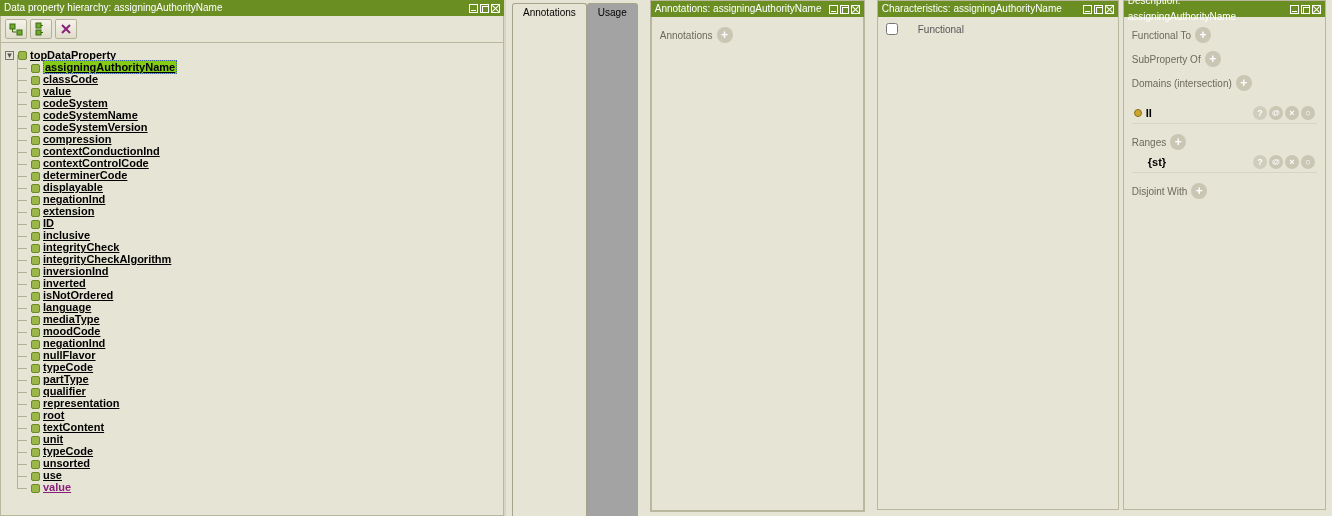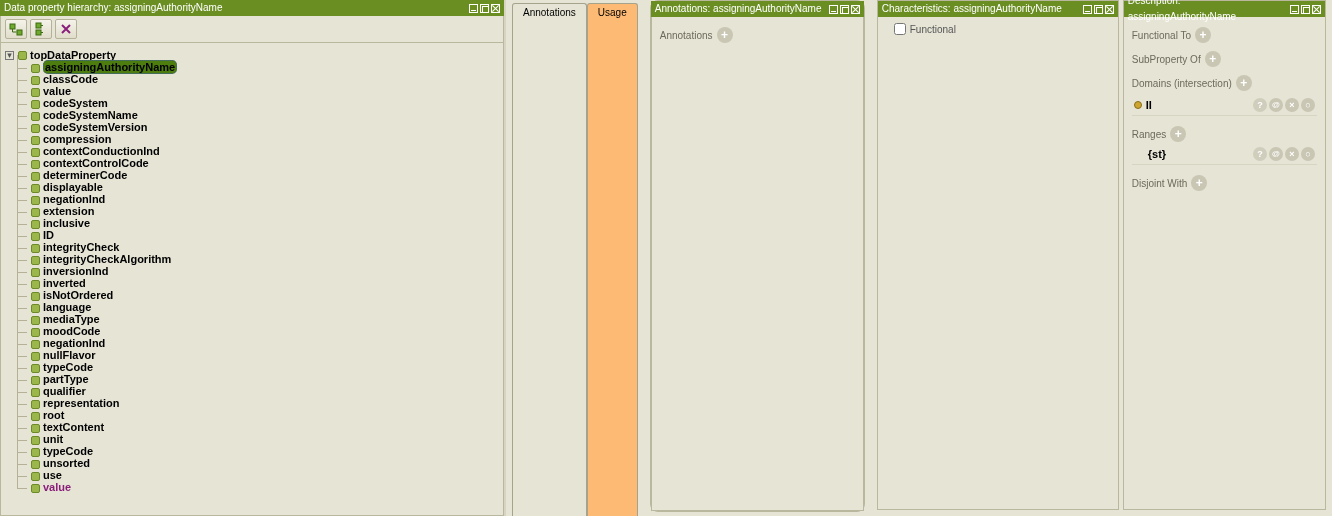--- a/index.html
+++ b/index.html
@@ -121,25 +121,26 @@
     background: #9bb64a;
     border: 1px solid #6d8a28;
     border-radius: 2px;
     margin-right: 3px;
     vertical-align: middle;
   }
   .node-label {
     font-weight: bold;
     color: #000;
     cursor: default;
+    text-decoration: underline;
   }
   .node-label.selected {
-    background: #4d7c0f;
+    background: #84cc16;
     border: 1px dotted #3b5fa5;
-    border-radius: 5px;
+    border-radius: 0;
     padding: 0 1px;
   }
   .node-label.value-style { color: #8a1f7b; }
   .children {
     list-style: none;
     padding-left: 26px;
   }
   .children li {
     position: relative;
   }
@@ -170,36 +171,35 @@
     display: flex;
     padding: 3px 6px 0 6px;
     gap: 0;
   }
   .tab {
     border: 1px solid #a6a38d;
     border-bottom: none;
     border-radius: 3px 3px 0 0;
     padding: 2px 10px;
     font-size: 10px;
-    background: #fdba74;
+    background: #a3a3a3;
     cursor: pointer;
     line-height: 14px;
   }
   .tab.active {
     background: #e6e4d5;
     font-weight: normal;
     position: relative;
     z-index: 2;
   }
   .annotations-area {
     margin: 0 6px 4px 6px;
     display: flex;
     flex-direction: column;
     flex: 0 0 215px;
-    border-radius: 8px;
   }
   .panel-body {
     border: 1px solid #bab79f;
     border-top: none;
     background: #e6e4d5;
     flex: 1;
     padding: 6px 8px;
     overflow: auto;
   }
   .section-head {
@@ -239,21 +239,21 @@
   }
   .panel.char { flex: 0 0 242px; }
   .panel.desc { flex: 1; }
   .panel .body {
     padding: 6px 8px;
     font-size: 10px;
     color: #555;
     flex: 1;
     overflow: auto;
   }
-  .checkbox-row { display: flex; align-items: center; gap: 4px; margin-left: 8px; }
+  .checkbox-row { display: flex; align-items: center; gap: 20px; }
   .checkbox-row input { width: 12px; height: 12px; }
   .desc-item {
     display: flex;
     justify-content: space-between;
     align-items: center;
     border-bottom: 1px solid #d7d4c2;
     padding: 3px 2px;
     margin-bottom: 2px;
   }
   .desc-item .val {
@@ -340,22 +340,22 @@
               <li><span class="node-icon"></span><span class="node-label">codeSystem</span></li>
               <li><span class="node-icon"></span><span class="node-label">codeSystemName</span></li>
               <li><span class="node-icon"></span><span class="node-label">codeSystemVersion</span></li>
               <li><span class="node-icon"></span><span class="node-label">compression</span></li>
               <li><span class="node-icon"></span><span class="node-label">contextConductionInd</span></li>
               <li><span class="node-icon"></span><span class="node-label">contextControlCode</span></li>
               <li><span class="node-icon"></span><span class="node-label">determinerCode</span></li>
               <li><span class="node-icon"></span><span class="node-label">displayable</span></li>
               <li><span class="node-icon"></span><span class="node-label">negationInd</span></li>
               <li><span class="node-icon"></span><span class="node-label">extension</span></li>
+              <li><span class="node-icon"></span><span class="node-label">ID</span></li>
               <li><span class="node-icon"></span><span class="node-label">inclusive</span></li>
-              <li><span class="node-icon"></span><span class="node-label">ID</span></li>
               <li><span class="node-icon"></span><span class="node-label">integrityCheck</span></li>
               <li><span class="node-icon"></span><span class="node-label">integrityCheckAlgorithm</span></li>
               <li><span class="node-icon"></span><span class="node-label">inversionInd</span></li>
               <li><span class="node-icon"></span><span class="node-label">inverted</span></li>
               <li><span class="node-icon"></span><span class="node-label">isNotOrdered</span></li>
               <li><span class="node-icon"></span><span class="node-label">language</span></li>
               <li><span class="node-icon"></span><span class="node-label">mediaType</span></li>
               <li><span class="node-icon"></span><span class="node-label">moodCode</span></li>
               <li><span class="node-icon"></span><span class="node-label">negationInd</span></li>
               <li><span class="node-icon"></span><span class="node-label">nullFlavor</span></li>
@@ -429,21 +429,21 @@
         </div>
         <div class="body">
           <div class="section-head">
             <span>Functional To</span>
             <span class="plus-btn">+</span>
           </div>
           <div class="section-head">
             <span>SubProperty Of</span>
             <span class="plus-btn">+</span>
           </div>
-          <div class="section-head" style="margin-bottom:4px;">
+          <div class="section-head" style="margin-bottom:12px;">
             <span>Domains (intersection)</span>
             <span class="plus-btn">+</span>
           </div>
           <div class="desc-item">
             <span class="val">
                 <span class="class-dot"></span>
                 <span>II</span>
               </span>
             <span class="row-actions">
               <span class="round-btn q">?</span>

